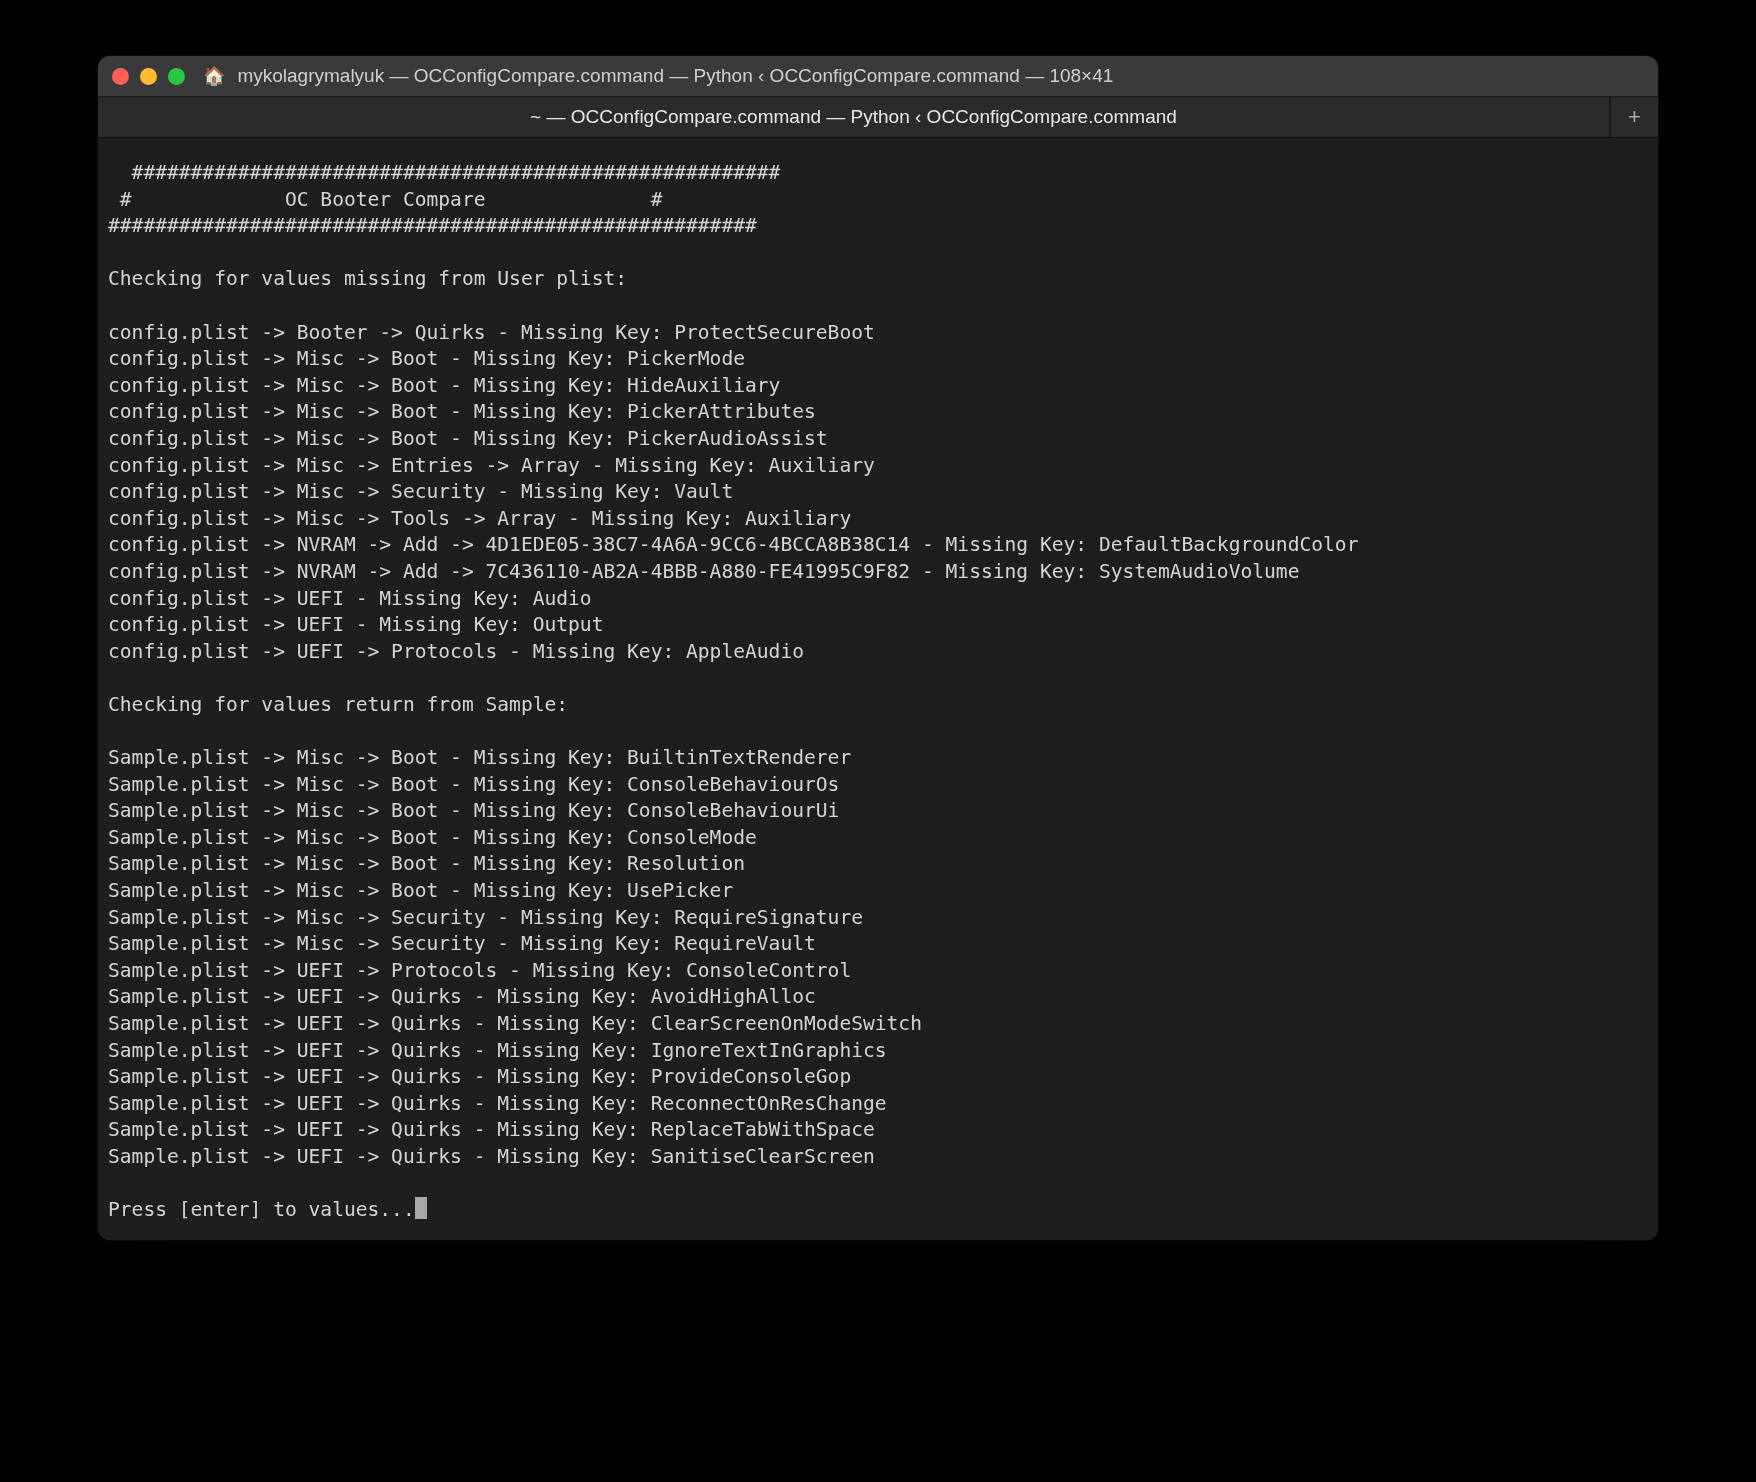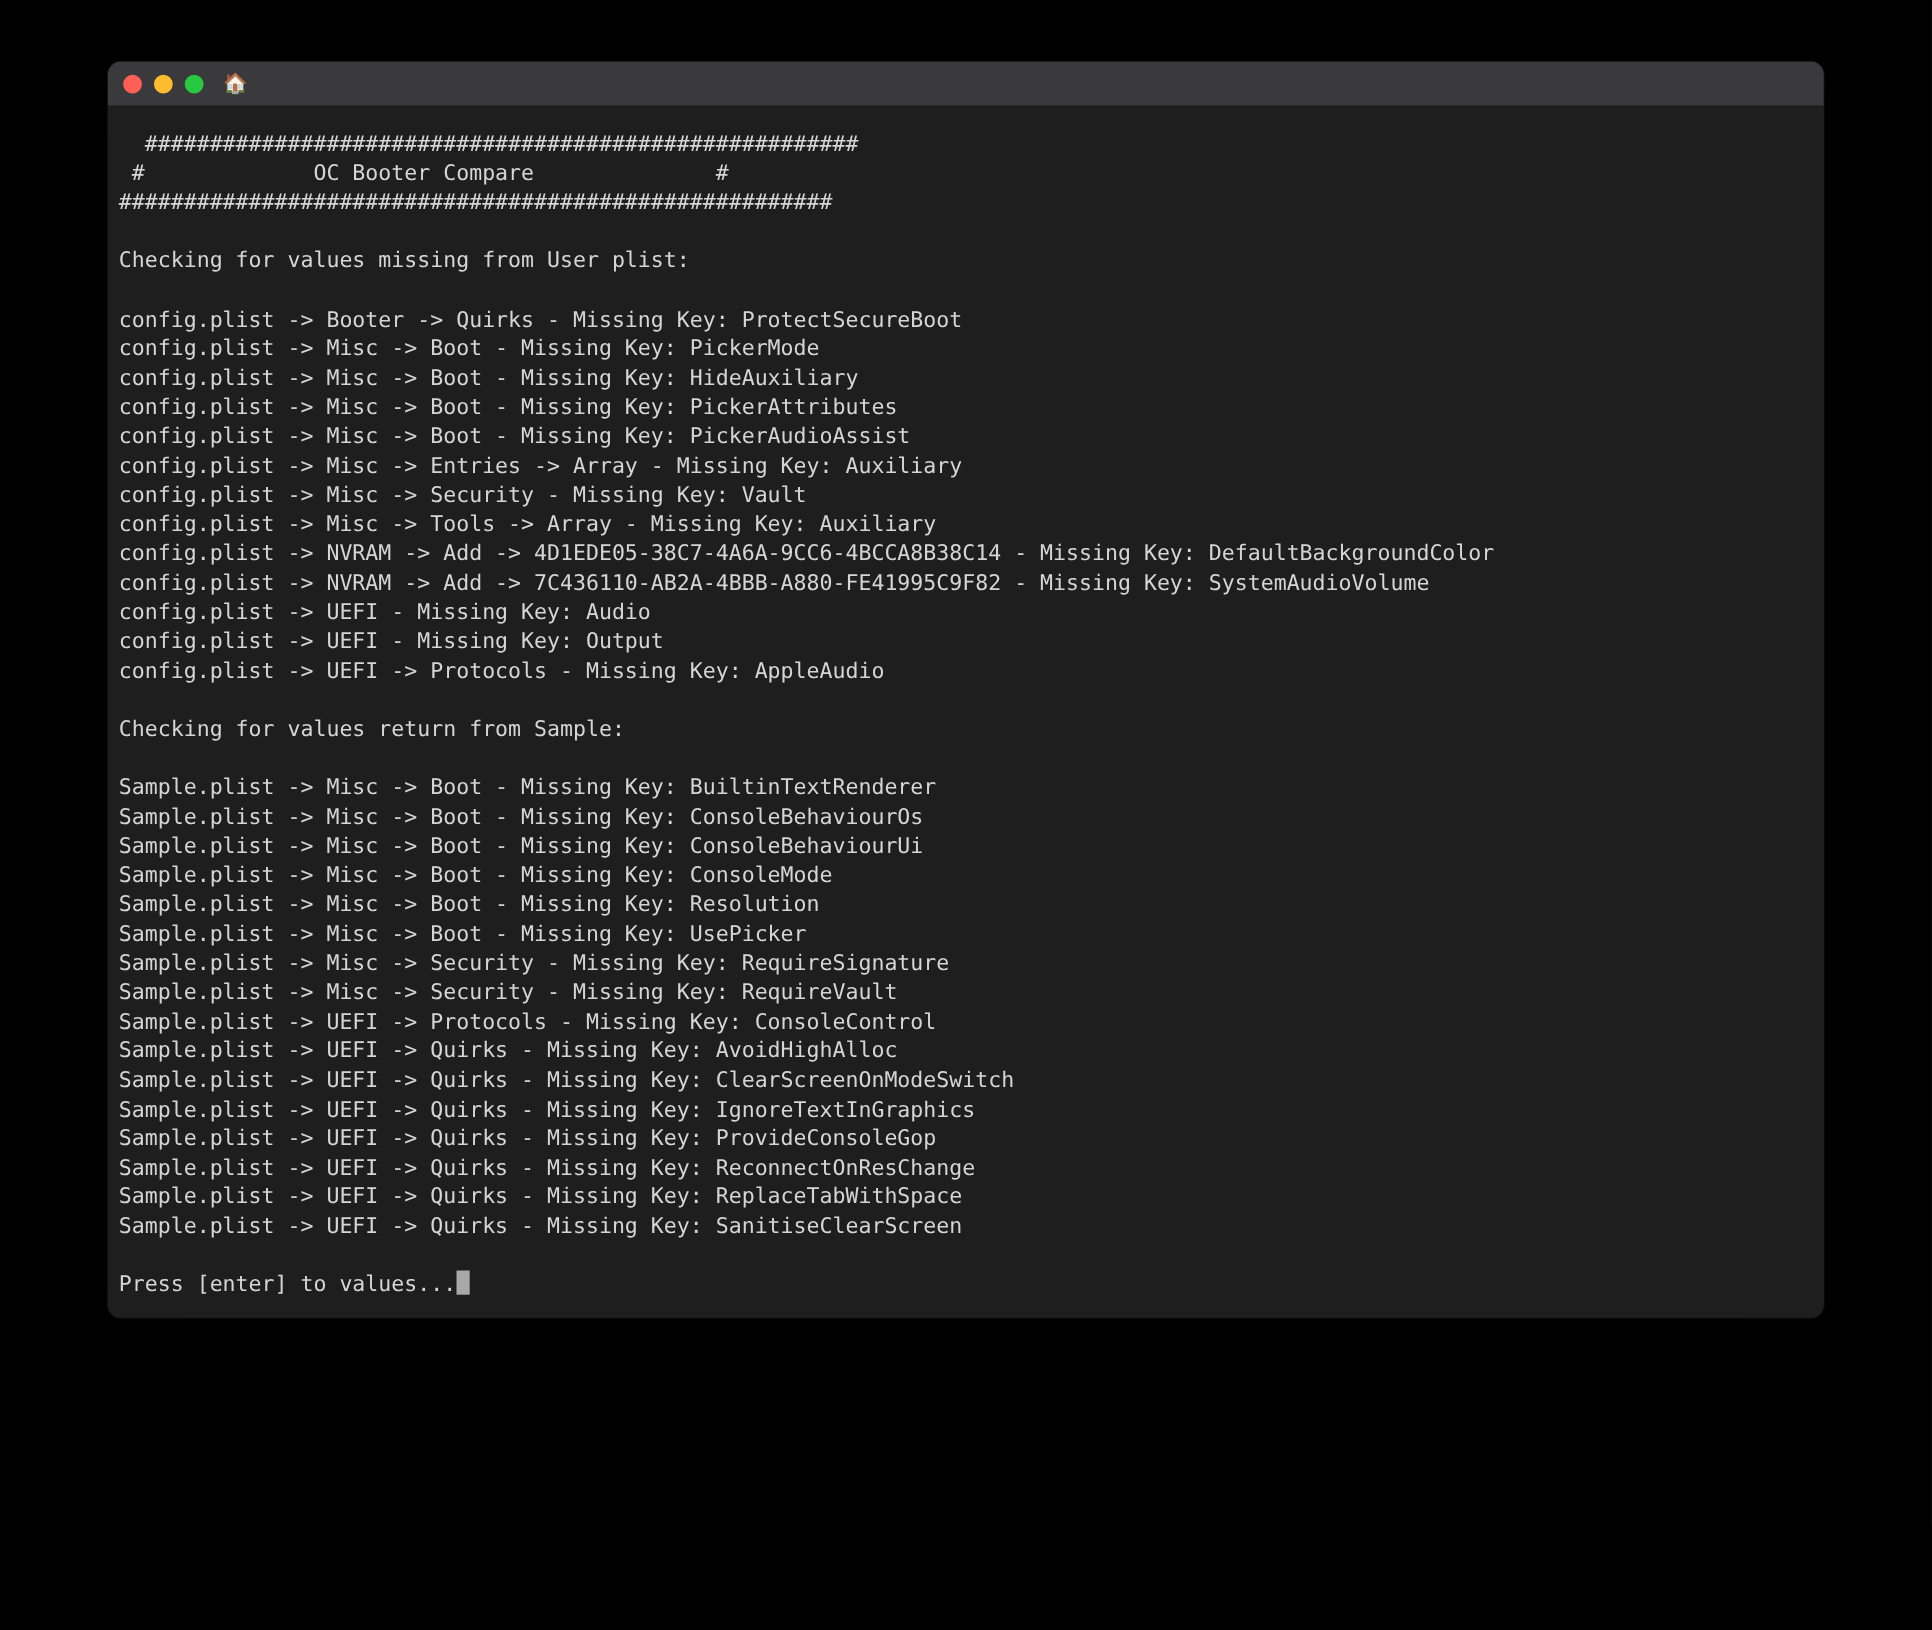--- a/index.html
+++ b/index.html
@@ -108,22 +108,31 @@
 
 <div class="window">
 
   <div class="titlebar">
     <div class="traffic-lights">
       <div class="traffic-light tl-close"></div>
       <div class="traffic-light tl-min"></div>
       <div class="traffic-light tl-max"></div>
     </div>
     <span class="title-icon">🏠</span>
+    <span class="title-text">mykolagrymalyuk — OCConfigCompare.command — Python ‹ OCConfigCompare.command — 108×41</span>
   </div>
 
+  <div class="tabbar">
+    <div class="tab">
+      <span>~ — OCConfigCompare.command — Python ‹ OCConfigCompare.command</span>
+    </div>
+    <div class="new-tab">
+      <span>+</span>
+    </div>
+  </div>
 
   <div class="terminal-body"><span>  #######################################################</span>
 <span> #             OC Booter Compare              #</span>
 <span>#######################################################</span>
 
 <span>Checking for values missing from User plist:</span>
 
 <span>config.plist -&gt; Booter -&gt; Quirks - Missing Key: ProtectSecureBoot</span>
 <span>config.plist -&gt; Misc -&gt; Boot - Missing Key: PickerMode</span>
 <span>config.plist -&gt; Misc -&gt; Boot - Missing Key: HideAuxiliary</span>

